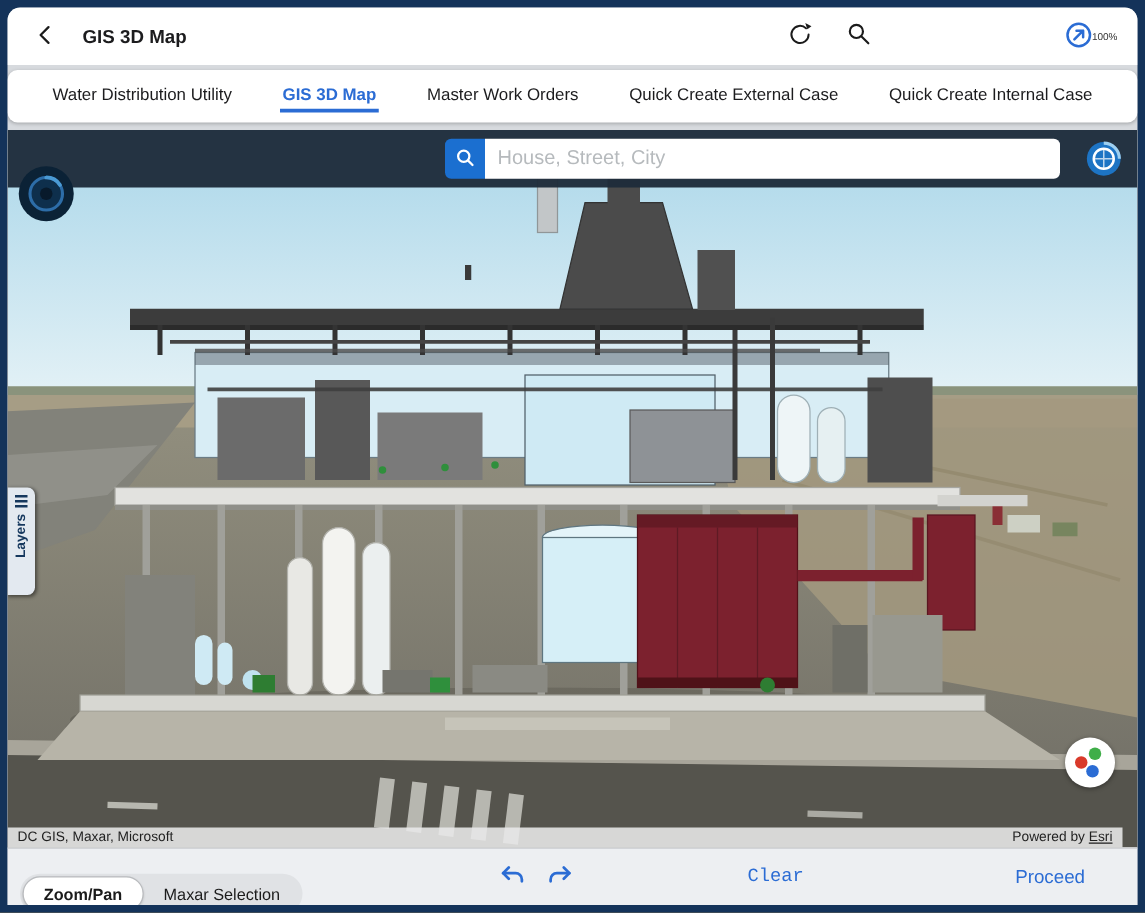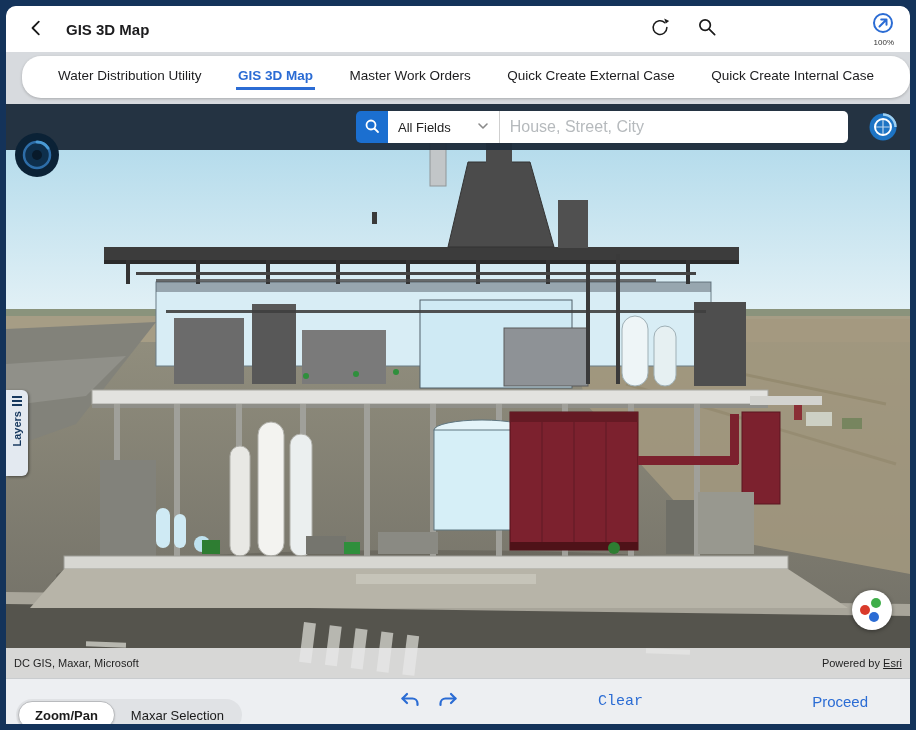--- a/index.html
+++ b/index.html
@@ -10,27 +10,27 @@
   .app { position:absolute; left:6px; top:6px; right:6px; bottom:6px; background:#d7dade;
          border-radius:10px 10px 0 0; overflow:hidden; display:flex; flex-direction:column; }
 
   
   .header { height:46px; background:#fff; border-radius:10px 10px 0 0; display:flex; align-items:center;
             padding:0 14px 0 18px; flex:none; }
   .icon-btn { background:none; border:none; padding:4px; cursor:pointer; display:flex; align-items:center; justify-content:center; }
   .page-title { font-size:15px; font-weight:700; color:#1c1c1e; margin-left:16px; }
   .hdr-spacer { flex:1; }
   .hdr-gap { width:148px; }
-  .zoom-ctl { display:flex; flex-direction:column; align-items:flex-end; cursor:pointer; background:none; border:none; padding:2px; }
+  .zoom-ctl { display:flex; flex-direction:row; align-items:center; cursor:pointer; background:none; border:none; padding:2px; }
   .zoom-label { font-size:8px; color:#333; margin-top:1px; }
 
   
-  .tabbar { height:42px; background:#fff; margin-top:4px; border-radius:19px; flex:none;
+  .tabbar { height:42px; background:#fff; margin-top:4px; border-radius:8px; flex:none;
             display:flex; align-items:center; justify-content:space-between; padding:0 28px;
-            box-shadow:0 1px 3px rgba(0,0,0,.22); position:relative; z-index:5;margin-left:16px; }
+            box-shadow:0 1px 3px rgba(0,0,0,.22); position:relative; z-index:5; }
   .tab { background:none; border:none; cursor:pointer; font-size:13.5px; color:#1c1c1e; padding:0 6px;
          height:100%; display:flex; align-items:center; font-family:inherit; }
   .tab .tab-label { padding:4px 2px; border-bottom:3px solid transparent; }
   .tab.active .tab-label { color:#2b6cd4; font-weight:600; border-bottom-color:#2b6cd4; }
 
   
   .map { flex:1; margin-top:6px; position:relative; background:#8f8c7e; overflow:hidden; }
   .scene { position:absolute; inset:0; width:100%; height:100%; display:block; cursor:grab; }
 
   .map-topbar { position:absolute; left:0; right:0; top:0; height:46px; background:rgba(30,44,58,0.96); z-index:6;
@@ -50,21 +50,21 @@
   .layers-tab { position:absolute; left:0; top:286px; width:22px; height:86px; background:#e3e9f0;
                 border-radius:0 6px 6px 0; box-shadow:1px 1px 3px rgba(0,0,0,.45); z-index:7; cursor:pointer;
                 display:flex; flex-direction:column; align-items:center; padding-top:6px; gap:5px; border:none; }
   .layers-glyph { display:flex; flex-direction:column; gap:2px; }
   .layers-glyph i { display:block; width:10px; height:2px; background:#16385e; }
   .layers-label { writing-mode:vertical-rl; transform:rotate(180deg); font-size:11px; font-weight:700; color:#16385e; }
 
   .basemap-btn { position:absolute; right:18px; bottom:48px; width:40px; height:40px; border-radius:50%;
                  background:#fff; border:none; box-shadow:0 1px 4px rgba(0,0,0,.4); cursor:pointer; z-index:7; padding:0; }
 
-  .attribution { position:absolute; left:0; right:0; bottom:0; height:30px; background:rgba(233,233,233,0.88);
+  .attribution { position:absolute; left:0; right:12px; bottom:0; height:16px; background:rgba(233,233,233,0.88);
                  z-index:8; display:flex; align-items:center; justify-content:space-between; padding:5px 8px;
                  font-size:11px; color:#1f1f1f; }
   .esri-link { color:#1f1f1f; text-decoration:underline; cursor:pointer; }
 
   
   .footer { height:46px; flex:none; background:#edeff2; border-top:1px solid #c9cccf; position:relative; }
   .seg { position:absolute; left:10px; top:20px; height:32px; background:#e0e2e5; border-radius:17px;
          display:flex; align-items:center; padding:2px; }
   .seg-btn { border:none; background:transparent; height:28px; padding:0 16px; border-radius:15px; font-size:13px;
              color:#1b1b1b; cursor:pointer; font-family:inherit; white-space:nowrap; }
@@ -276,28 +276,20 @@
         <div class="search-widget">
           <button class="search-sq">
             <span>
               <svg width="16" height="16" viewBox="0 0 16 16">
                 <circle cx="7" cy="7" r="4.5" fill="none" stroke="#fff" stroke-width="1.8"></circle>
                 <line x1="10.5" y1="10.5" x2="14" y2="14" stroke="#fff" stroke-width="1.8" stroke-linecap="round"></line>
               </svg>
             </span>
           </button>
           <div class="search-body">
-            <div class="field-selector">
-              <span>All Fields</span>
-              <span>
-                <svg width="12" height="12" viewBox="0 0 12 12">
-                    <polyline points="2,4 6,8 10,4" fill="none" stroke="#8a8a8a" stroke-width="1.6" stroke-linecap="round" stroke-linejoin="round"></polyline>
-                  </svg>
-              </span>
-            </div>
             <input class="search-input" type="text" placeholder="House, Street, City" style="">
           </div>
         </div>
         <button class="globe-btn">
           <span>
             <svg width="30" height="30" viewBox="0 0 30 30">
               <circle cx="15" cy="15" r="13.5" fill="#1d74c4"></circle>
               <circle cx="15" cy="15" r="8" fill="none" stroke="#fff" stroke-width="2"></circle>
               <path d="M15 7 V23 M7 15 H23" stroke="#fff" stroke-width="1.2" opacity="0.7"></path>
               <path d="M15 2.5 A12.5 12.5 0 0 1 27.5 15" stroke="#9fd0f0" stroke-width="2.5" fill="none"></path>

